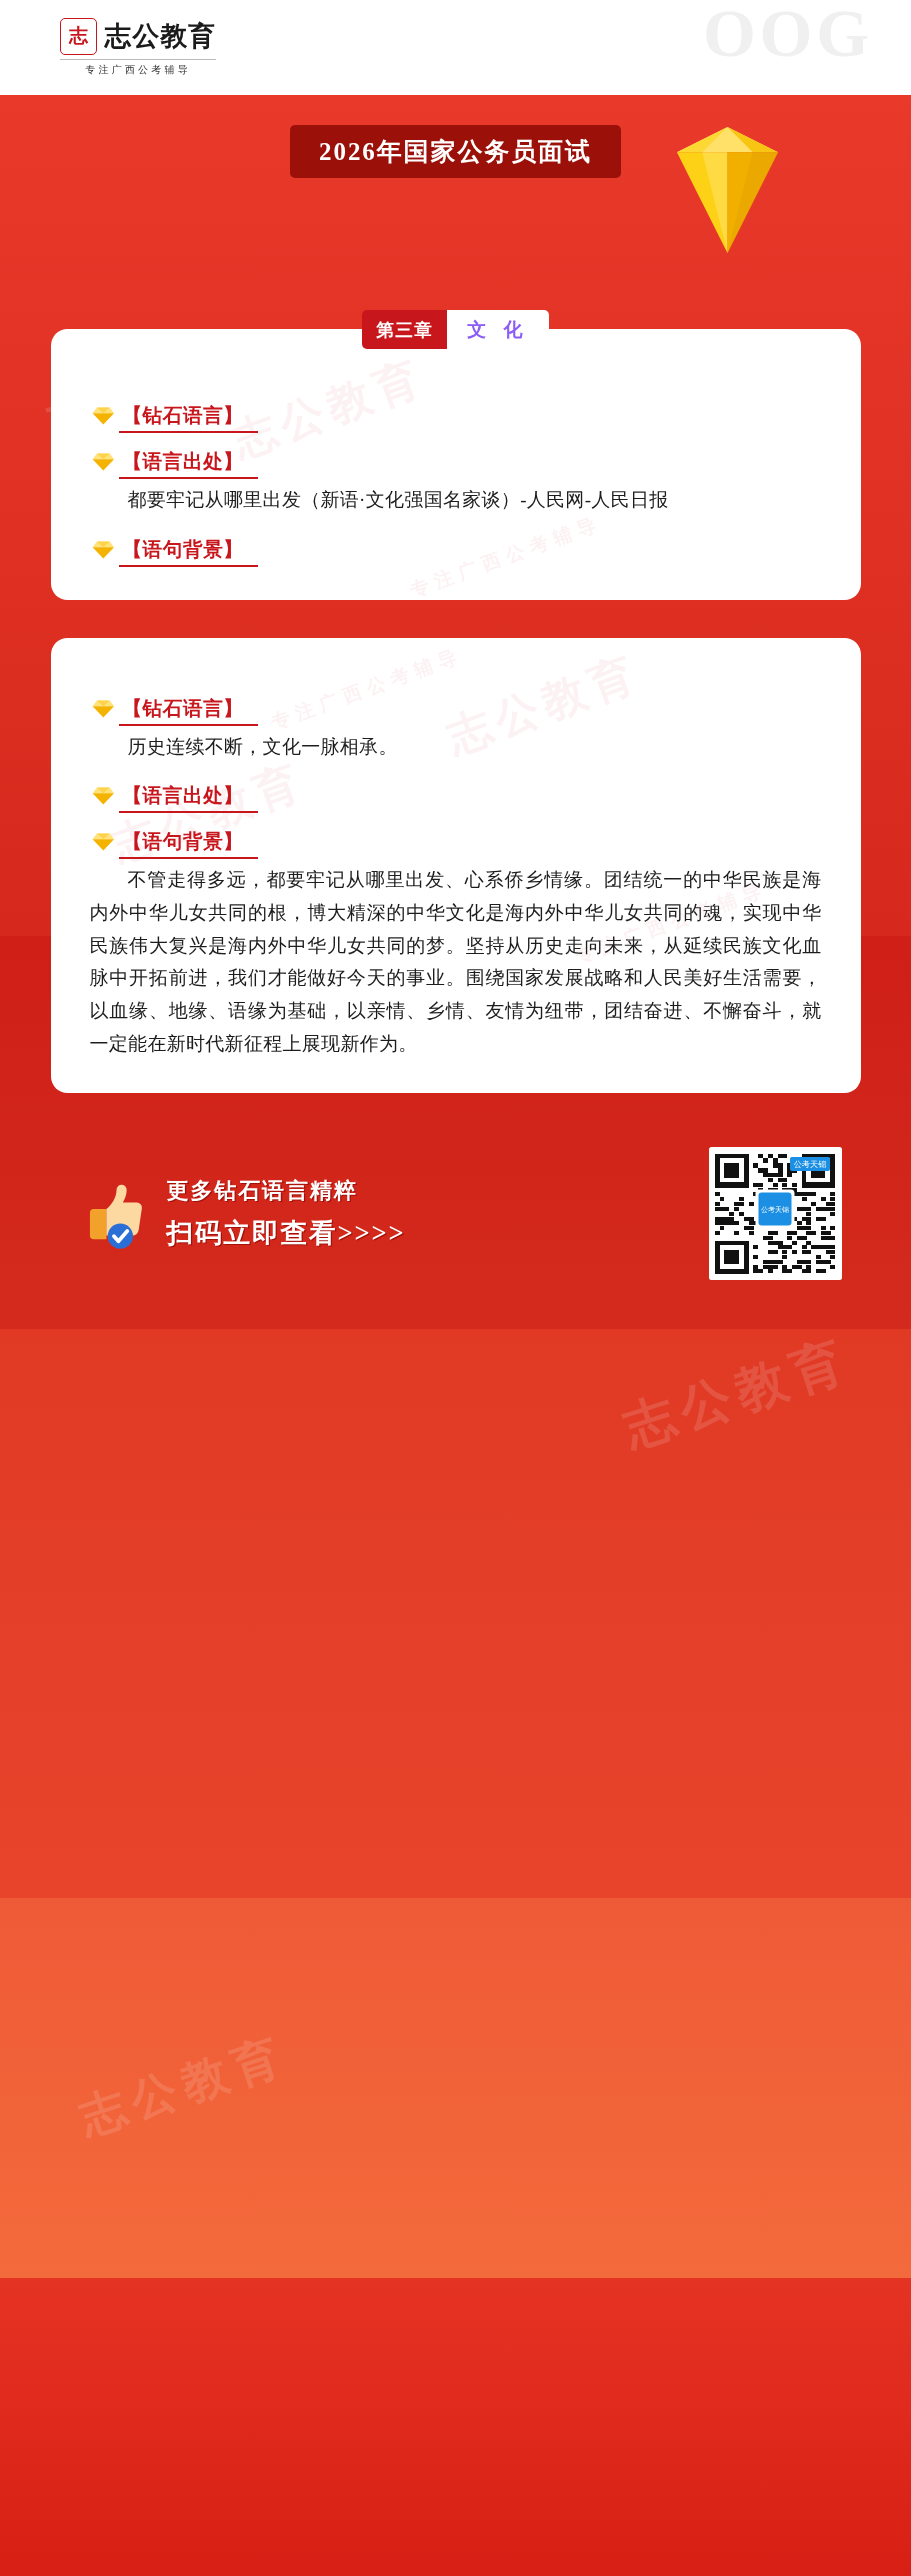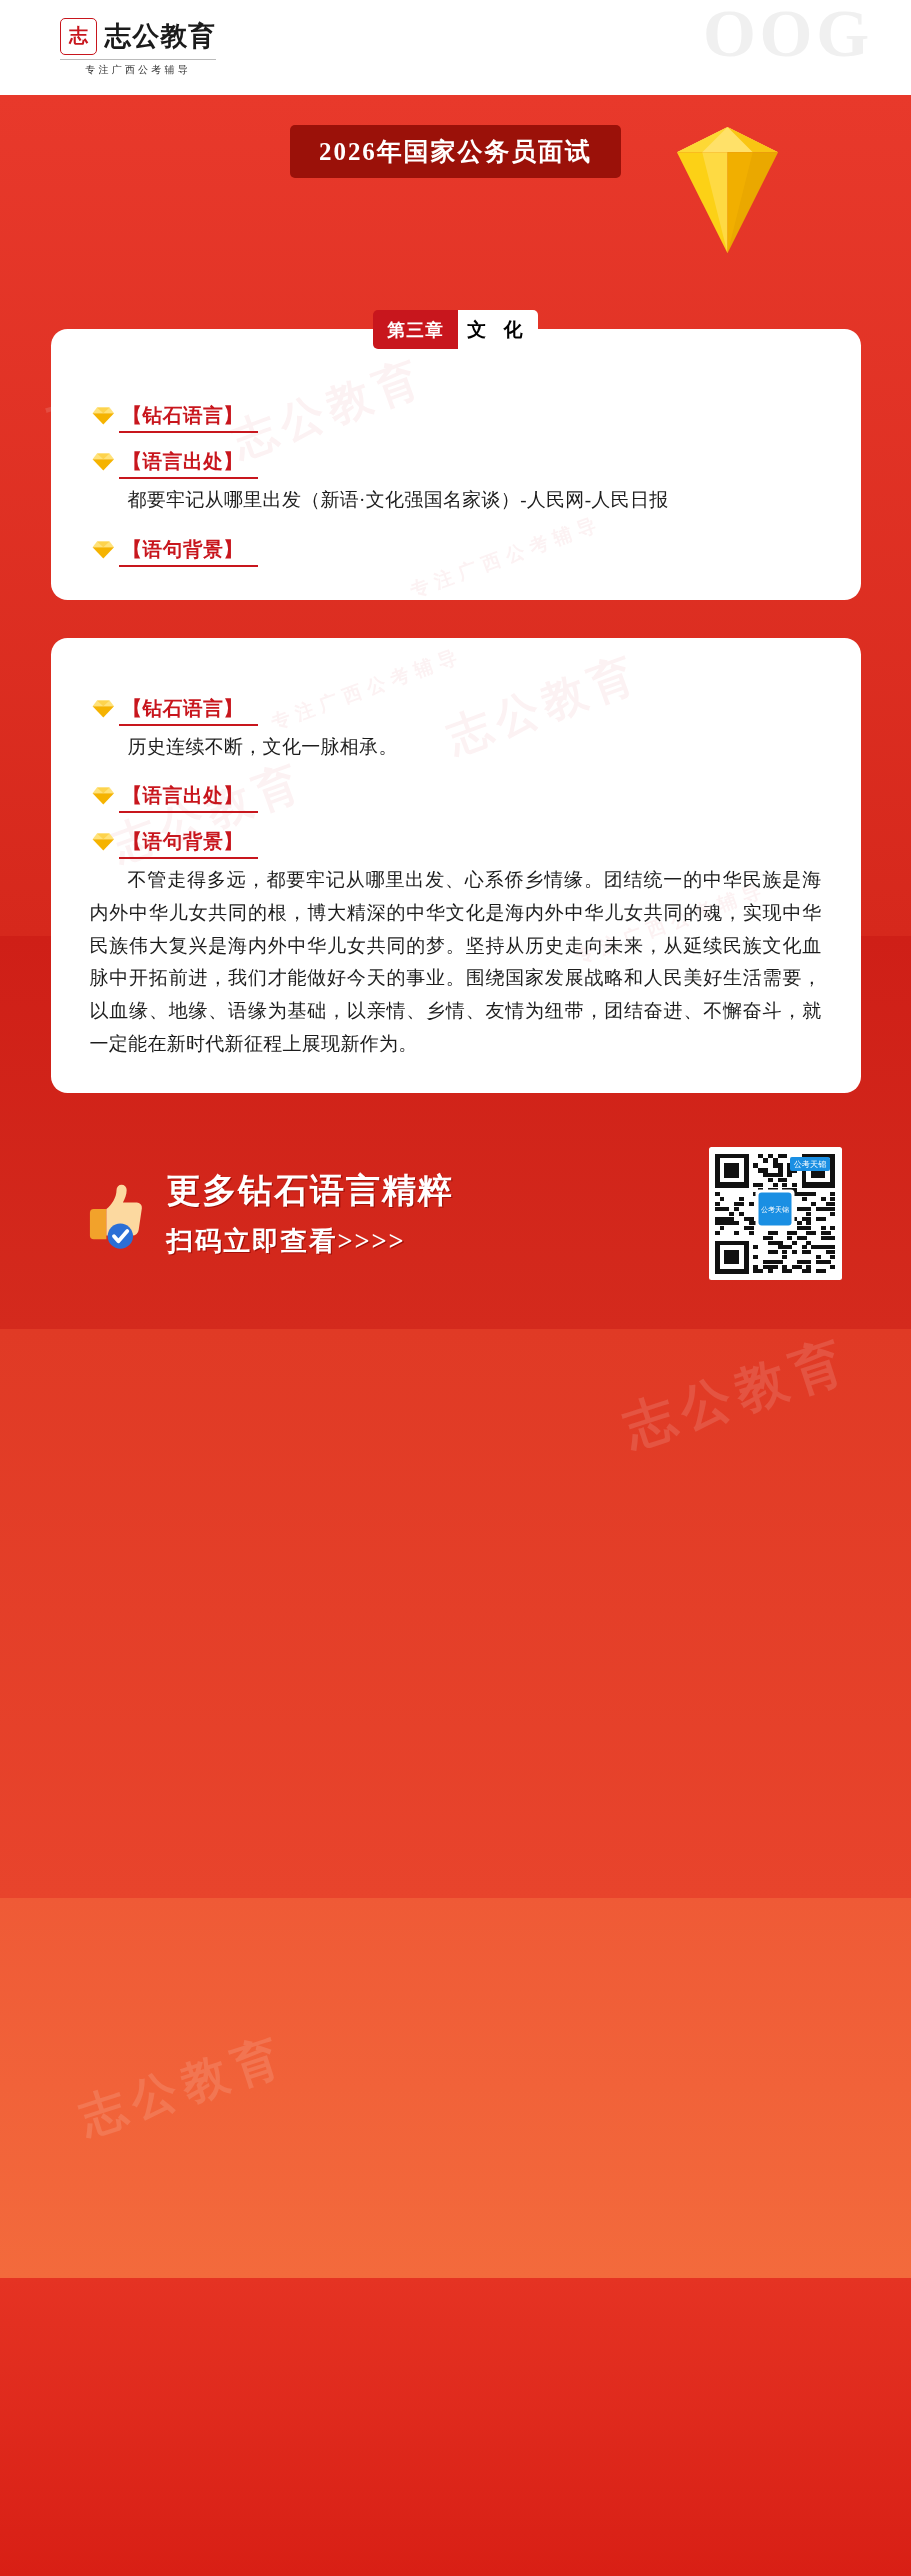--- a/index.html
+++ b/index.html
@@ -130,25 +130,25 @@
     font-size: 17.7px;
     font-weight: bold;
     display: flex; align-items: center; justify-content: center;
     padding: 0 14px;
     border-radius: 5px 0 0 5px;
     letter-spacing: 1.3px;
     font-family: "Liberation Serif", serif;
   }
   .chapter-right {
     background: #ffffff;
-    color: #000000;
+    color: #8b5cf6;
     font-size: 19px;
     font-weight: bold;
     display: flex; align-items: center; justify-content: center;
-    padding: 0 9px;
+    padding: 0 20px;
     border-radius: 0 5px 5px 0;
     letter-spacing: 6.3px;
     font-family: "Liberation Serif", serif;
   }
   
   .card {
     position: relative;
     width: 810px;
     margin: 0 auto 38px auto;
     background: #ffffff;
@@ -217,21 +217,21 @@
     justify-content: space-between;
     padding: 0 19px 0 25px;
   }
   .footer-left { display: flex; align-items: center; gap: 15px; }
   .thumb {
     width: 76px; height: 76px;
     position: relative;
   }
   .footer-texts { color: #fff; }
   .footer-l1 {
-    font-size: 34px; font-weight: bold; letter-spacing: 1.9px;
+    font-size: 22px; font-weight: bold; letter-spacing: 1.9px;
     font-family: "Liberation Serif", serif;
     text-shadow: 1.3px 1.3px 0 #a21009;
   }
   .footer-l2 {
     margin-top: 8.9px;
     font-size: 26.6px; font-weight: bold; letter-spacing: 1.9px;
     font-family: "Liberation Serif", serif;
     text-shadow: 1.3px 1.3px 0 #a21009;
   }
   .qr-box {

